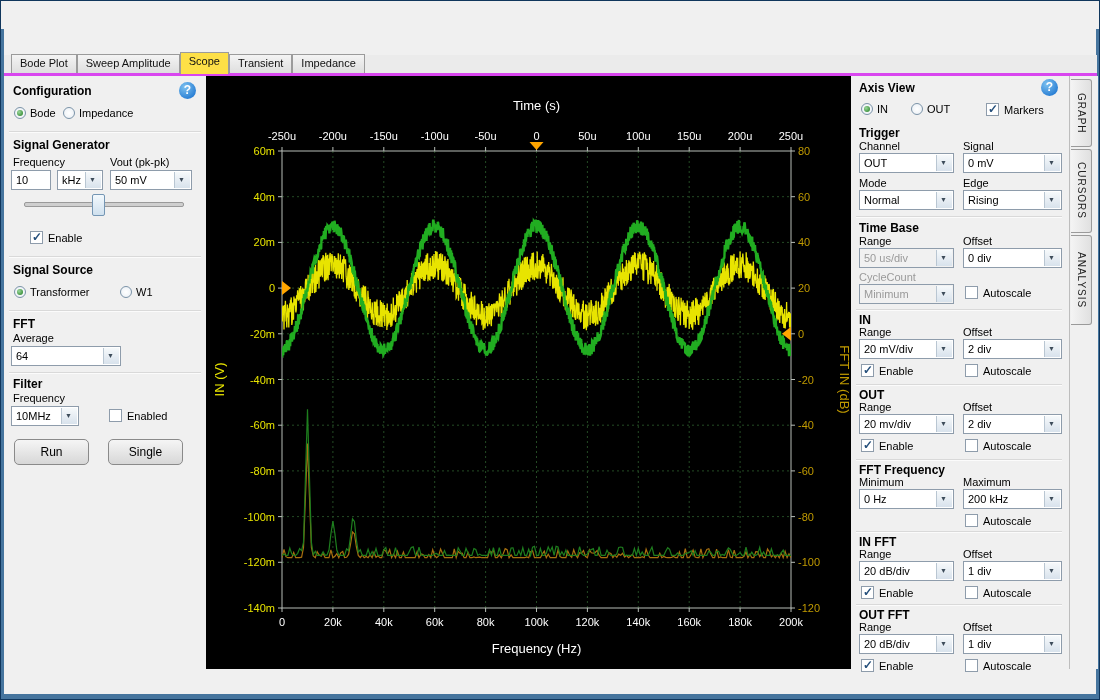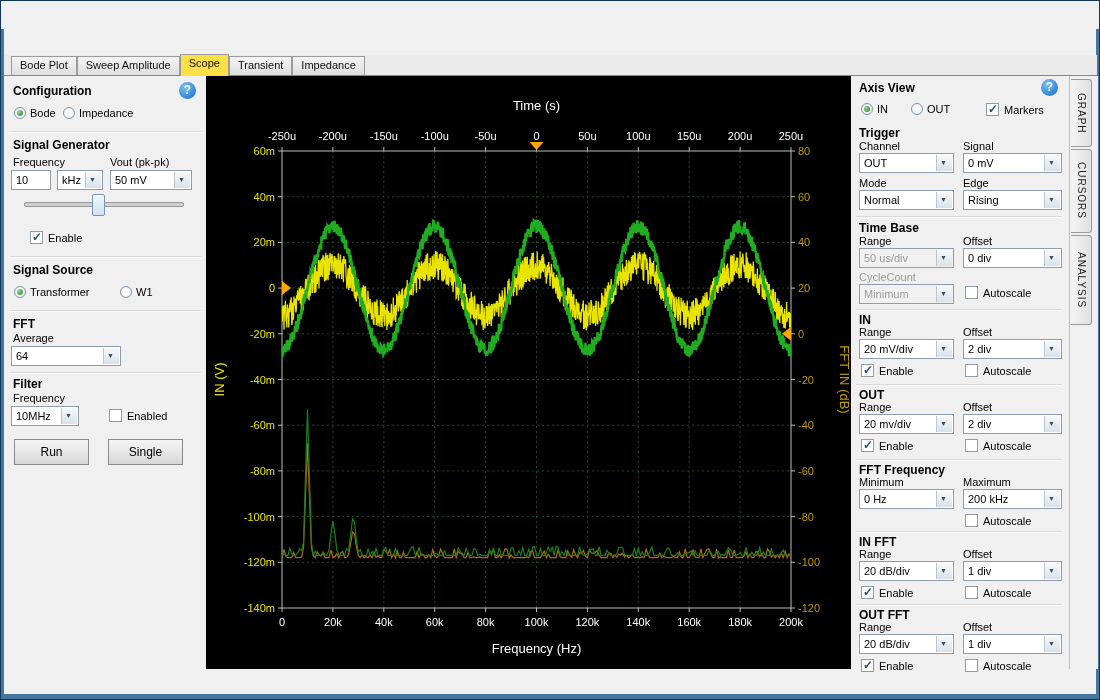--- a/index.html
+++ b/index.html
@@ -22,21 +22,21 @@
   
   .edge{position:absolute;background:#46759e;}
   .edge-l{left:0;top:28px;width:3px;bottom:0;}
   .edge-r{right:0;top:28px;width:3px;bottom:0;}
   .edge-b{left:0;bottom:0;height:5px;width:100%;}
   
   .menubar{position:absolute;left:3px;top:28px;width:1093px;height:26px;background:#f7f7f7;}
   .menu-item{display:inline-block;padding:5px 10px;font-size:12px;color:#111;}
   .menubar .menu-item:first-child{margin-left:9px;}
   .tabbar{position:absolute;left:3px;top:54px;width:1093px;height:21px;background:#ebebeb;
-          border-bottom:1px solid #d946ef;box-sizing:border-box;display:flex;align-items:flex-end;padding-left:7px;}
+          border-bottom:3px solid #d946ef;box-sizing:border-box;display:flex;align-items:flex-end;padding-left:7px;}
   .tab{font-size:11px;color:#111;padding:2px 8px 3px 8px;border:1px solid #9b9b9b;border-bottom:none;
        background:linear-gradient(#f4f4f4,#dedede);margin-right:0;height:13px;}
   .tab.active{background:#fde047;height:16px;margin-bottom:-1px;position:relative;z-index:2;}
   
   .lbl{position:absolute;font-size:11px;color:#000;white-space:nowrap;}
   .bold{font-weight:bold;font-size:12px;}
   .gray{color:#9a9a9a;}
   .sep{position:absolute;height:0;border-top:1px solid #d9d9d9;border-bottom:1px solid #fbfbfb;}
   .combo{position:absolute;height:20px;background:#fff;border:1px solid #8e9cab;box-sizing:border-box;font-size:11px;}
   .combo .txt{position:absolute;left:4px;top:3px;right:18px;white-space:nowrap;overflow:hidden;color:#000;}
@@ -48,21 +48,21 @@
         font-size:11px;font-family:"Liberation Sans",sans-serif;padding:0 4px;}
   .check{position:absolute;display:flex;align-items:center;gap:5px;font-size:11px;}
   .cbox{width:13px;height:13px;background:#fff;border:1px solid #8e9cab;box-sizing:border-box;position:relative;flex:none;}
   .cbox.checked::after{content:"✓";position:absolute;left:1px;top:-2px;font-size:12px;font-weight:bold;color:#254f7b;}
   .radio{position:absolute;display:flex;align-items:center;gap:4px;font-size:11px;}
   .rdot{width:12px;height:12px;border:1px solid #7b93a8;border-radius:50%;
         background:radial-gradient(#ffffff,#e8eef4);position:relative;flex:none;box-sizing:border-box;}
   .rdot.checked::after{content:"";position:absolute;left:2px;top:2px;width:6px;height:6px;border-radius:50%;
         background:radial-gradient(circle at 35% 35%,#9bd89b,#1e7a1e);}
   .pushbtn{position:absolute;font-size:12px;color:#000;text-align:center;
-        background:linear-gradient(#f5f5f5,#e8e8e8 45%,#d7d7d7);border:1px solid #8a8a8a;border-radius:0;
+        background:linear-gradient(#f5f5f5,#e8e8e8 45%,#d7d7d7);border:1px solid #8a8a8a;border-radius:5px;
         box-sizing:border-box;}
   .help{position:absolute;width:17px;height:17px;border-radius:50%;color:#fff;font-weight:bold;font-size:12px;
         text-align:center;line-height:17px;background:radial-gradient(circle at 35% 30%,#7ec2f0,#2a7fd4 75%);}
   .help::after{content:"?";}
   .slider{position:absolute;height:22px;}
   .slider .track{position:absolute;left:0;right:0;top:9px;height:3px;background:#cfcfcf;
         border:1px solid #9a9a9a;border-radius:2px;}
   .slider .thumb{position:absolute;top:1px;width:11px;height:20px;border:1px solid #7496b4;border-radius:2px;
         background:linear-gradient(#f3f9fd,#cfe0ee);}
   

